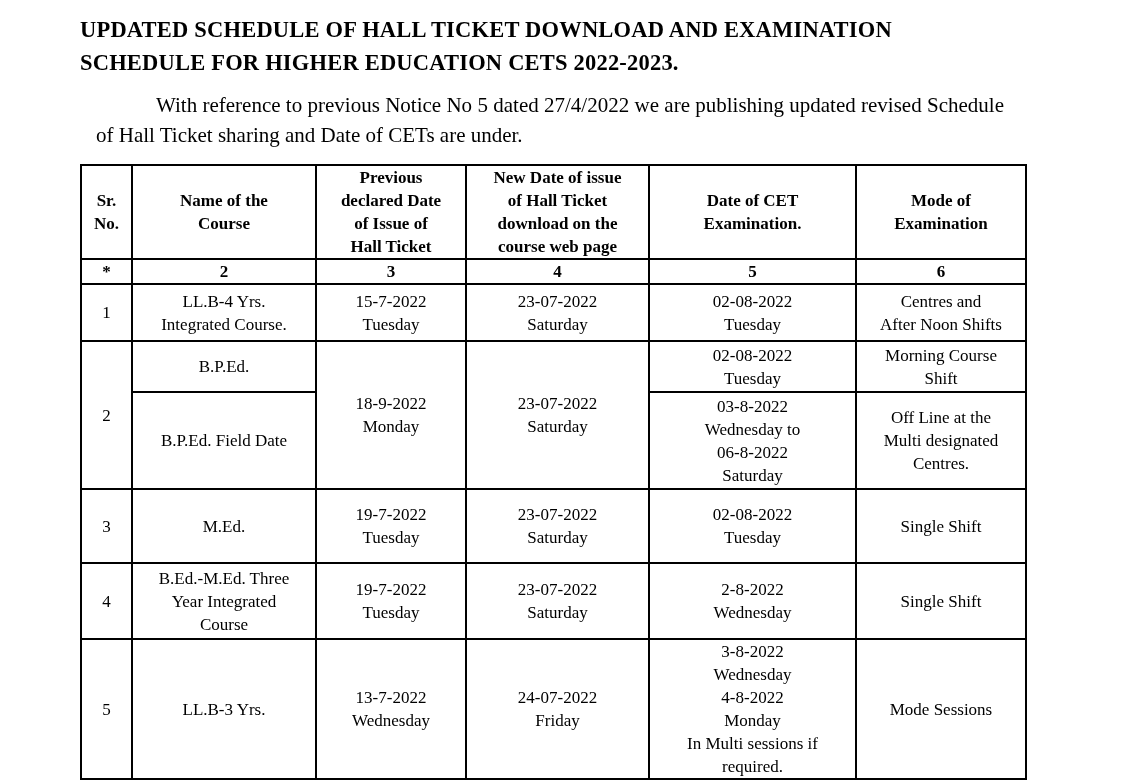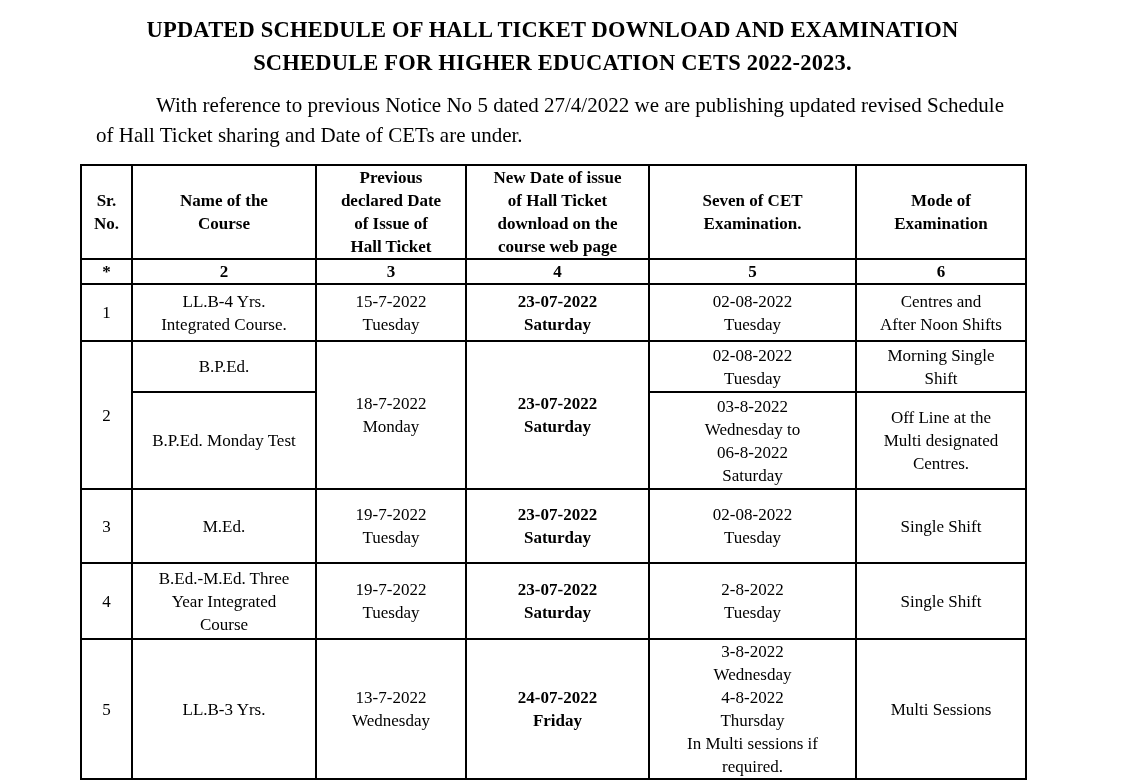--- a/index.html
+++ b/index.html
@@ -15,21 +15,20 @@
     font-family: "Liberation Serif", serif;
   }
   .page {
     width: 1126px;
     height: 780px;
     position: relative;
   }
   .title {
     margin: 13px 0 0 80px;
     width: 945px;
-    text-align: center;
     font-weight: bold;
     font-size: 22.5px;
     line-height: 33px;
     white-space: pre-line;
     letter-spacing: 0.2px;
   }
   .intro {
     margin: 12px 8px 0 96px;
     width: 908px;
     font-size: 21px;
@@ -48,21 +47,21 @@
     border: 2px solid #000;
     text-align: center;
     vertical-align: middle;
     font-size: 17px;
     line-height: 23px;
     white-space: pre-line;
     padding: 0;
     overflow: hidden;
   }
   .schedule th { font-weight: bold; }
-  .bold { font-weight: bold; }
+  .bold { font-weight: normal; }
   tr.h-head { height: 93px; }
   tr.h-num  { height: 24px; }
   tr.h-r1   { height: 57px; }
   tr.h-r2a  { height: 51px; }
   tr.h-r2b  { height: 97px; }
   tr.h-r3   { height: 74px; }
   tr.h-r4   { height: 76px; }
   tr.h-r5   { height: 138px; }
   tr.h-r6   { height: 40px; }
 </style>
@@ -93,21 +92,21 @@
       <th>Name of the
 Course</th>
       <th>Previous
 declared Date
 of Issue of
 Hall Ticket</th>
       <th>New Date of issue
 of Hall Ticket
 download on the
 course web page</th>
-      <th>Seven of CET
+      <th>Date of CET
 Examination.</th>
       <th>Mode of
 Examination</th>
     </tr>
 
     <tr class="h-num">
       <th>*</th>
       <th>2</th>
       <th>3</th>
       <th>4</th>
@@ -125,31 +124,31 @@
 Saturday</td>
       <td>02-08-2022
 Tuesday</td>
       <td>Centres and
 After Noon Shifts</td>
     </tr>
 
     <tr class="h-r2a">
       <td rowspan="2">2</td>
       <td>B.P.Ed.</td>
-      <td rowspan="2">18-7-2022
+      <td rowspan="2">18-9-2022
 Monday</td>
       <td rowspan="2" class="bold">23-07-2022
 Saturday</td>
       <td>02-08-2022
 Tuesday</td>
-      <td>Morning Single
+      <td>Morning Course
 Shift</td>
     </tr>
     <tr class="h-r2b">
-      <td>B.P.Ed. Monday Test</td>
+      <td>B.P.Ed. Field Date</td>
       <td>03-8-2022
 Wednesday to
 06-8-2022
 Saturday</td>
       <td>Off Line at the
 Multi designated
 Centres.</td>
     </tr>
 
     <tr class="h-r3">
@@ -167,38 +166,38 @@
     <tr class="h-r4">
       <td>4</td>
       <td>B.Ed.-M.Ed. Three
 Year Integrated
 Course</td>
       <td>19-7-2022
 Tuesday</td>
       <td class="bold">23-07-2022
 Saturday</td>
       <td>2-8-2022
-Tuesday</td>
+Wednesday</td>
       <td>Single Shift</td>
     </tr>
 
     <tr class="h-r5">
       <td>5</td>
       <td>LL.B-3 Yrs.</td>
       <td>13-7-2022
 Wednesday</td>
       <td class="bold">24-07-2022
 Friday</td>
       <td>3-8-2022
 Wednesday
 4-8-2022
-Thursday
+Monday
 In Multi sessions if
 required.</td>
-      <td>Multi Sessions</td>
+      <td>Mode Sessions</td>
     </tr>
 
     <tr class="h-r6">
       <td></td>
       <td></td>
       <td></td>
       <td></td>
       <td></td>
       <td></td>
     </tr>

